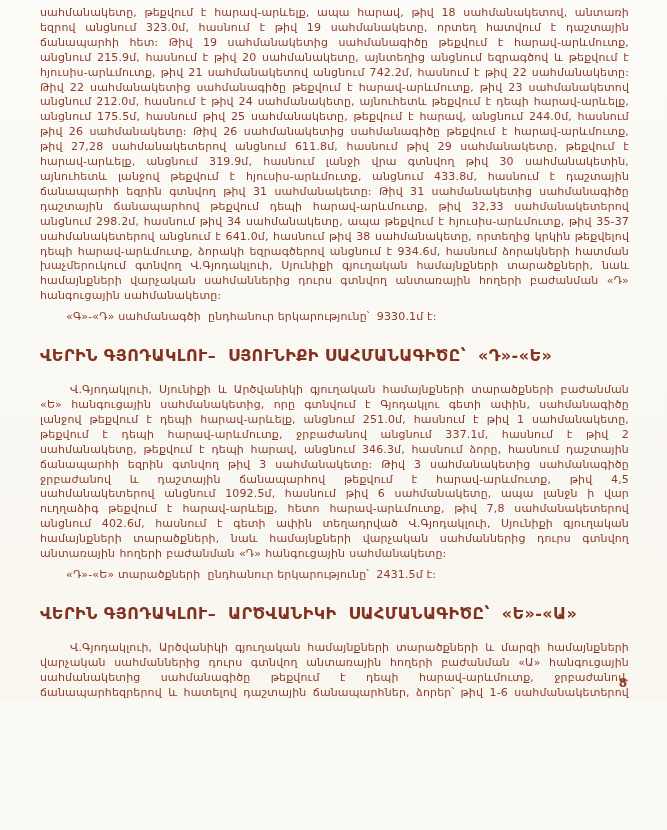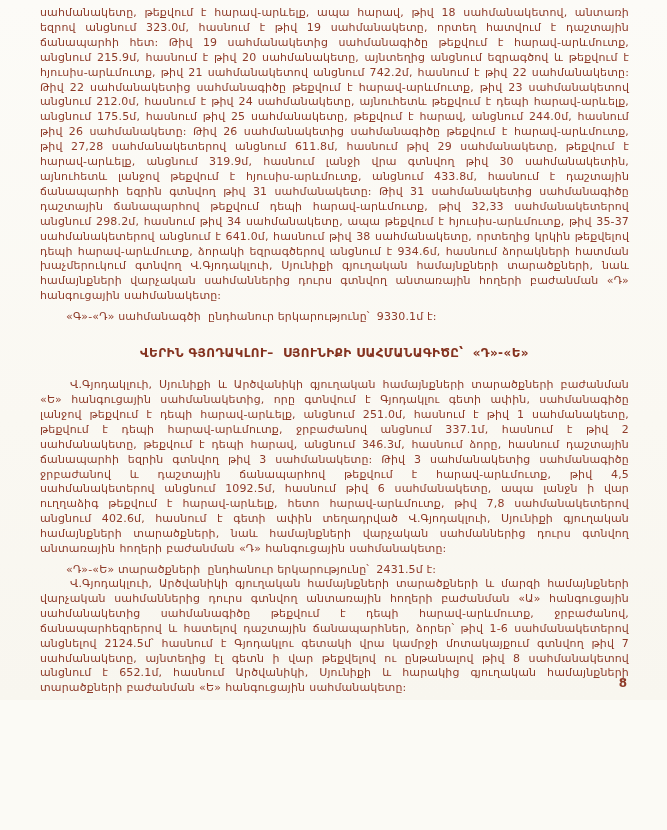--- a/index.html
+++ b/index.html
@@ -31,23 +31,23 @@
   }
   .total-line {
     margin: 5px 0 0 26px;
     font-size: 11px;
     line-height: 15px;
     letter-spacing: 0.15px;
     white-space: pre-wrap;
   }
   .section-heading {
     margin: 22px 0 18px 0;
-    font-size: 12px;
+    font-size: 16px;
     font-weight: 700;
-    text-align: center;
+    text-align: left;
     letter-spacing: 0.4px;
     white-space: pre-wrap;
     color: #84321f;
   }
   .page-number {
     position: absolute;
     right: 40px;
     bottom: 10px;
     font-size: 12px;
     font-weight: 600;
@@ -61,19 +61,20 @@
   <p class="body-text">սահմանակետը, թեքվում է հարավ-արևելք, ապա հարավ, թիվ 18 սահմանակետով, անտառի եզրով անցնում 323.0մ, հասնում է թիվ 19 սահմանակետը, որտեղ հատվում է դաշտային ճանապարհի հետ: Թիվ 19 սահմանակետից սահմանագիծը թեքվում է հարավ-արևմուտք, անցնում 215.9մ, հասնում է թիվ 20 սահմանակետը, այնտեղից անցնում եզրագծով և թեքվում է հյուսիս-արևմուտք, թիվ 21 սահմանակետով անցնում 742.2մ, հասնում է թիվ 22 սահմանակետը: Թիվ 22 սահմանակետից սահմանագիծը թեքվում է հարավ-արևմուտք, թիվ 23 սահմանակետով անցնում 212.0մ, հասնում է թիվ 24 սահմանակետը, այնուհետև թեքվում է դեպի հարավ-արևելք, անցնում 175.5մ, հասնում թիվ 25 սահմանակետը, թեքվում է հարավ, անցնում 244.0մ, հասնում թիվ 26 սահմանակետը: Թիվ 26 սահմանակետից սահմանագիծը թեքվում է հարավ-արևմուտք, թիվ 27,28 սահմանակետերով անցնում 611.8մ, հասնում թիվ 29 սահմանակետը, թեքվում է հարավ-արևելք, անցնում 319.9մ, հասնում լանջի վրա գտնվող թիվ 30 սահմանակետին, այնուհետև լանջով թեքվում է հյուսիս-արևմուտք, անցնում 433.8մ, հասնում է դաշտային ճանապարհի եզրին գտնվող թիվ 31 սահմանակետը: Թիվ 31 սահմանակետից սահմանագիծը դաշտային ճանապարհով թեքվում դեպի հարավ-արևմուտք, թիվ 32,33 սահմանակետերով անցնում 298.2մ, հասնում թիվ 34 սահմանակետը, ապա թեքվում է հյուսիս-արևմուտք, թիվ 35-37 սահմանակետերով անցնում է 641.0մ, հասնում թիվ 38 սահմանակետը, որտեղից կրկին թեքվելով դեպի հարավ-արևմուտք, ձորակի եզրագծերով անցնում է 934.6մ, հասնում ձորակների հատման խաչմերուկում գտնվող Վ.Գյոդակլուի, Սյունիքի գյուղական համայնքների տարածքների, նաև համայնքների վարչական սահմաններից դուրս գտնվող անտառային հողերի բաժանման «Դ» հանգուցային սահմանակետը:</p>
 
   <p class="total-line">«Գ»-«Դ» սահմանագծի  ընդհանուր երկարությունը՝  9330.1մ է:</p>
 
   <h2 class="section-heading">ՎԵՐԻՆ ԳՅՈԴԱԿԼՈՒ–  ՍՅՈՒՆԻՔԻ ՍԱՀՄԱՆԱԳԻԾԸ՝  «Դ»-«Ե»</h2>
 
   <p class="body-text indent">Վ.Գյոդակլուի, Սյունիքի և Արծվանիկի գյուղական համայնքների տարածքների բաժանման «Ե» հանգուցային սահմանակետից, որը գտնվում է Գյոդակլու գետի ափին, սահմանագիծը լանջով թեքվում է դեպի հարավ-արևելք, անցնում 251.0մ, հասնում է թիվ 1 սահմանակետը, թեքվում է դեպի հարավ-արևմուտք, ջրբաժանով անցնում 337.1մ, հասնում է թիվ 2 սահմանակետը, թեքվում է դեպի հարավ, անցնում 346.3մ, հասնում ձորը, հասնում դաշտային ճանապարհի եզրին գտնվող թիվ 3 սահմանակետը: Թիվ 3 սահմանակետից սահմանագիծը ջրբաժանով և դաշտային ճանապարհով թեքվում է հարավ-արևմուտք, թիվ 4,5 սահմանակետերով անցնում 1092.5մ, հասնում թիվ 6 սահմանակետը, ապա լանջն ի վար ուղղաձիգ թեքվում է հարավ-արևելք, հետո հարավ-արևմուտք, թիվ 7,8 սահմանակետերով անցնում 402.6մ, հասնում է գետի ափին տեղադրված Վ.Գյոդակլուի, Սյունիքի գյուղական համայնքների տարածքների, նաև համայնքների վարչական սահմաններից դուրս գտնվող անտառային հողերի բաժանման «Դ» հանգուցային սահմանակետը:</p>
 
   <p class="total-line">«Դ»-«Ե» տարածքների  ընդհանուր երկարությունը՝  2431.5մ է:</p>
 
+  <h2 class="section-heading">ՎԵՐԻՆ ԳՅՈԴԱԿԼՈՒ–  ԱՐԾՎԱՆԻԿԻ  ՍԱՀՄԱՆԱԳԻԾԸ՝  «Ե»-«Ա»</h2>
 
   <p class="body-text indent">Վ.Գյոդակլուի, Արծվանիկի գյուղական համայնքների տարածքների և մարզի համայնքների վարչական սահմաններից դուրս գտնվող անտառային հողերի բաժանման «Ա» հանգուցային սահմանակետից սահմանագիծը թեքվում է դեպի հարավ-արևմուտք, ջրբաժանով, ճանապարհեզրերով և հատելով դաշտային ճանապարհներ, ձորեր՝ թիվ 1-6 սահմանակետերով անցնելով 2124.5մ՝ հասնում է Գյոդակլու գետակի վրա կամրջի մոտակայքում գտնվող թիվ 7 սահմանակետը, այնտեղից էլ գետն ի վար թեքվելով ու ընթանալով թիվ 8 սահմանակետով անցնում է 652.1մ, հասնում Արծվանիկի, Սյունիքի և հարակից գյուղական համայնքների տարածքների բաժանման «Ե» հանգուցային սահմանակետը:</p>
 
 
   <div class="page-number">8</div>
 
 </div>
 
 </body></html>

